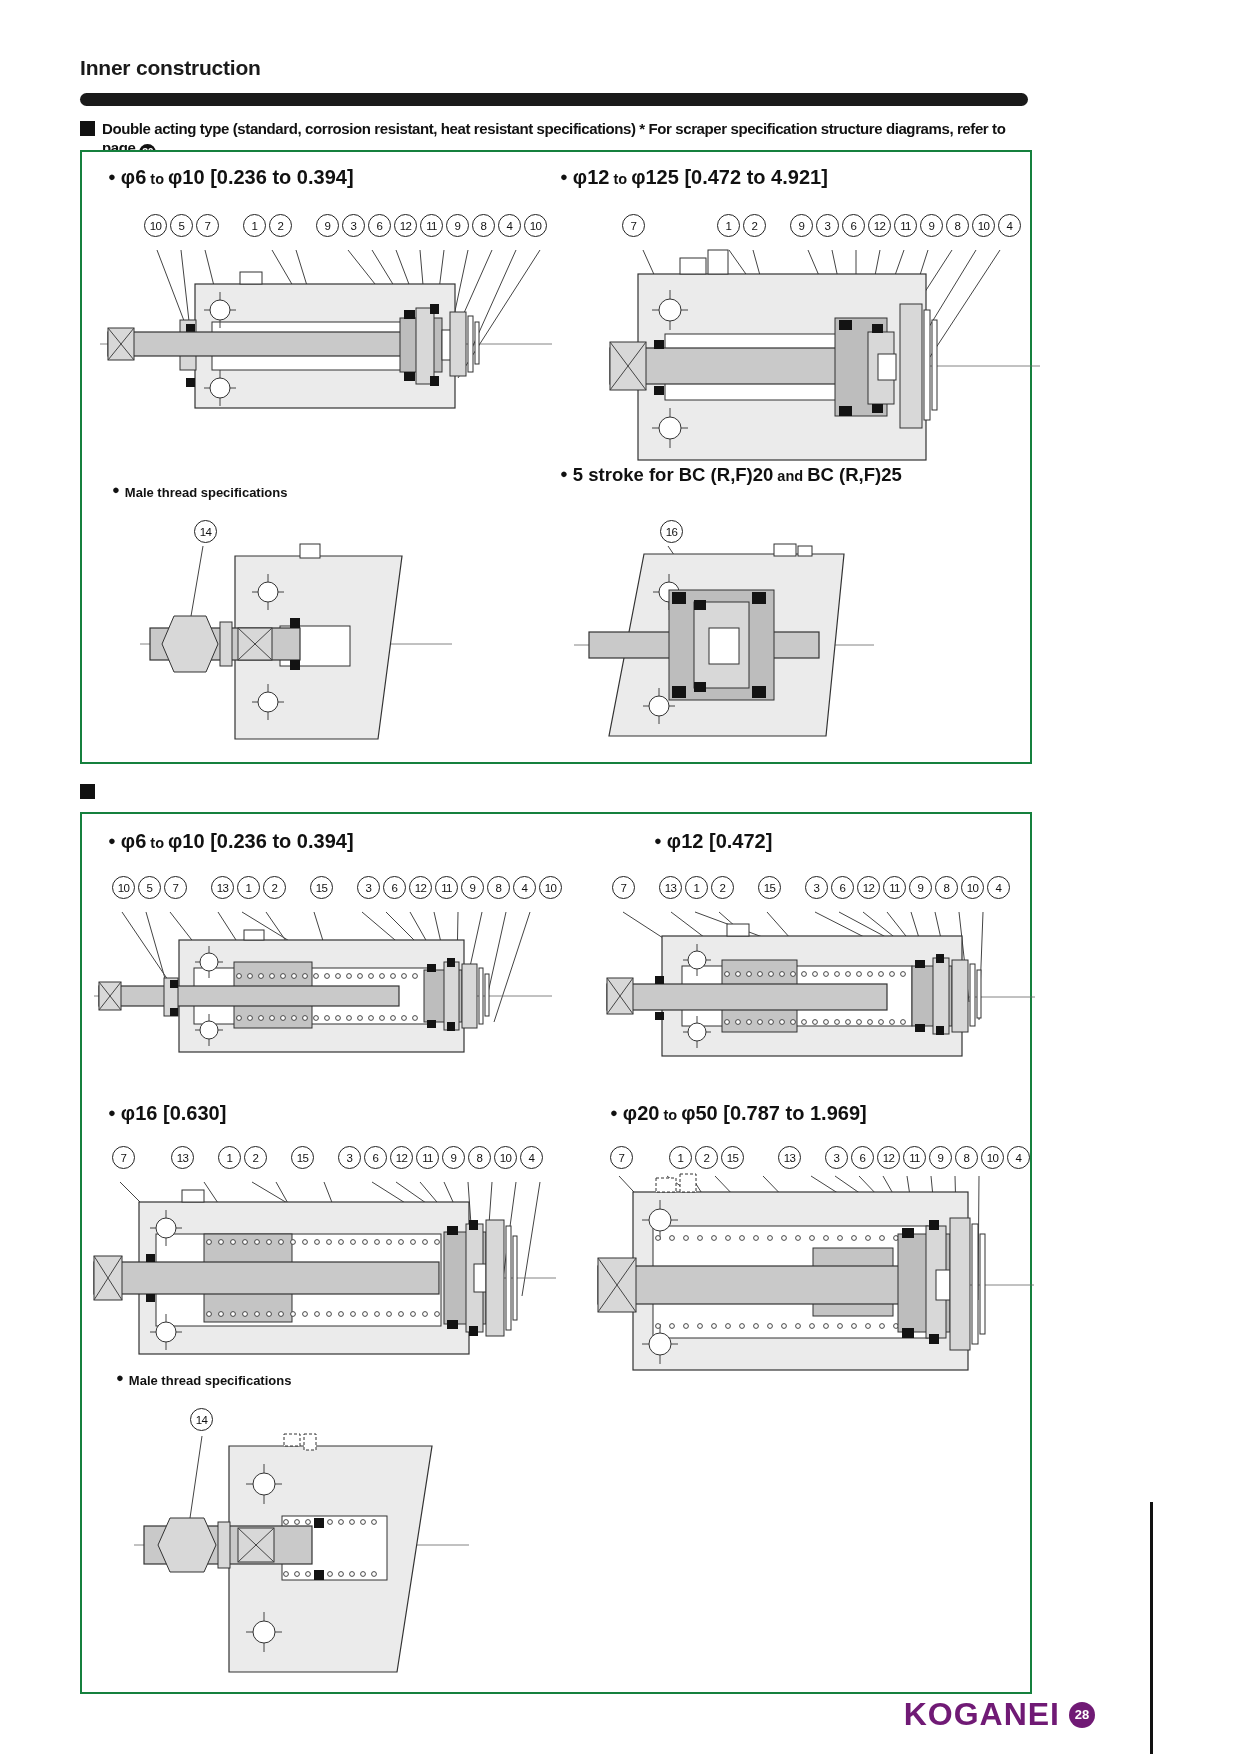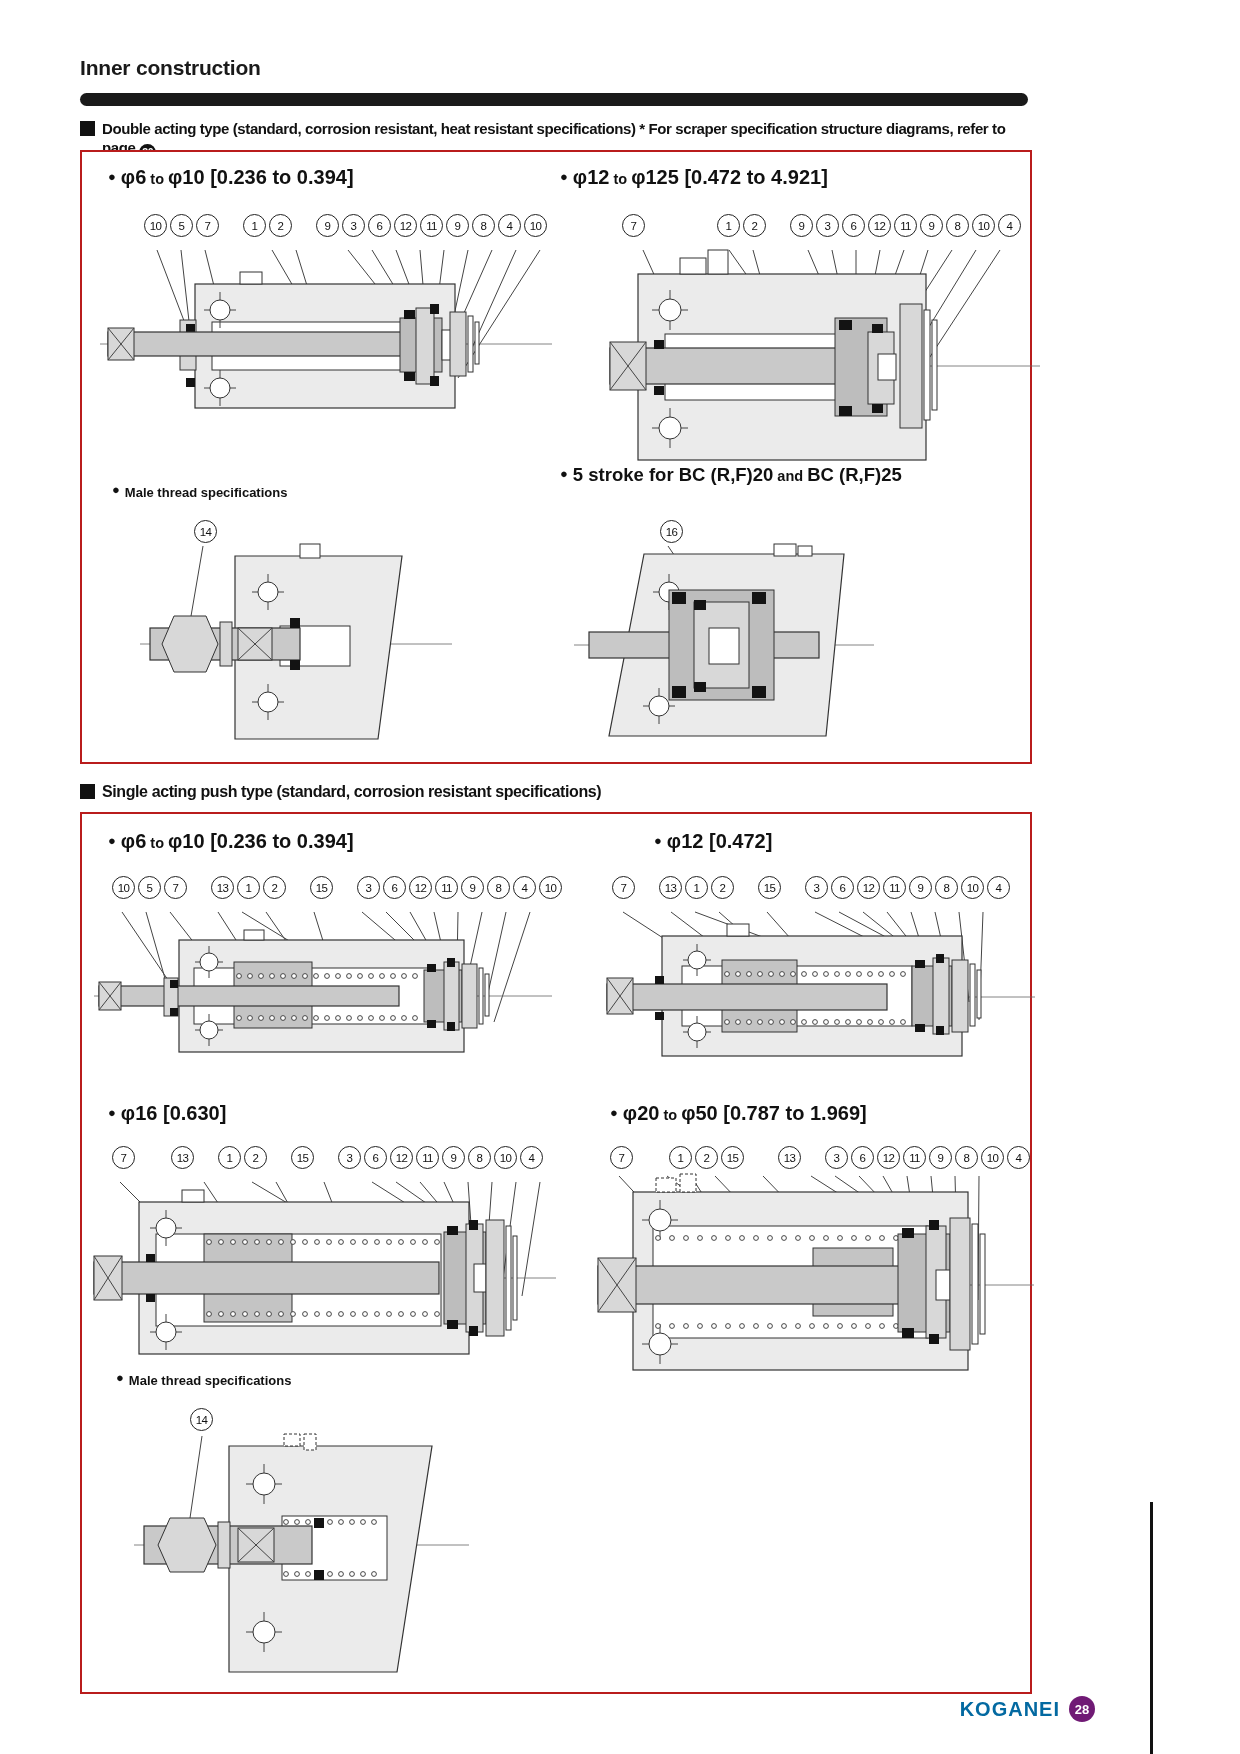--- a/index.html
+++ b/index.html
@@ -11,21 +11,21 @@
   
   .page-title{left:80px;top:56px;font-size:21px;font-weight:bold;color:#1a1a1a;letter-spacing:-0.2px;}
   .title-bar{left:80px;top:93px;width:948px;height:13px;background:#1a1a1a;border-radius:7px;}
   
   .sec-head{display:flex;align-items:flex-start;gap:7px;}
   .sec-sq{width:15px;height:15px;background:#111;flex:0 0 auto;margin-top:2px;}
   .sec-txt{font-size:15px;font-weight:bold;letter-spacing:-0.4px;line-height:19px;}
   .pgref{display:inline-flex;align-items:center;justify-content:center;width:17px;height:17px;
     border-radius:50%;background:#111;color:#fff;font-size:10.5px;font-weight:bold;vertical-align:-3px;}
   
-  .frame{border:2px solid #b91c1c;background:#fff;}
+  .frame{border:2px solid #15803d;background:#fff;}
   #box1{left:80px;top:150px;width:948px;height:610px;}
   #box2{left:80px;top:812px;width:948px;height:878px;}
   
   .dt{position:absolute;white-space:nowrap;color:#111;}
   .seg{font-weight:bold;}
   .seg-b{font-size:20px;}
   .seg-b2{font-size:18.5px;}
   .seg-s{font-size:14.5px;}
   .seg-m{font-size:13px;}
   .seg-blt{font-size:13px;margin-right:5px;vertical-align:3px;}
@@ -46,21 +46,21 @@
   .srod{fill:#c9c9c9;stroke:#333;stroke-width:1.2;}
   .sgray{fill:#bdbdbd;stroke:#333;stroke-width:1;}
   .slight{fill:#d8d8d8;stroke:#333;stroke-width:1;}
   .sguide{fill:#c4c4c4;stroke:#333;stroke-width:1;}
   .sseal{fill:#131313;stroke:none;}
   .sline{stroke:#444;stroke-width:1;fill:none;}
   .cl{stroke:#666;stroke-width:0.8;}
   .sdot{fill:#fff;stroke:#333;stroke-width:0.9;}
   
   .footer{top:1696px;left:760px;width:335px;display:flex;align-items:center;justify-content:flex-end;gap:9px;}
-  .brand{font-size:20px;font-weight:bold;letter-spacing:1px;color:#0369a1;}
+  .brand{font-size:32px;font-weight:bold;letter-spacing:1px;color:#701a75;}
   .page-circle{display:inline-flex;align-items:center;justify-content:center;width:26px;height:26px;
     border-radius:50%;background:#701a75;color:#fff;font-size:13px;font-weight:bold;}
   .edge-line{left:1150px;top:1502px;width:3px;height:252px;background:#111;}
 </style>
 </head>
 <body>
 
 <div class="abs page-title">Inner construction</div>
 <div class="abs title-bar"></div>
 
@@ -283,21 +283,20 @@
       <rect class="sseal" x="178" y="48" width="14" height="12"></rect>
         <rect class="sseal" x="178" y="142" width="14" height="12"></rect>
       <rect class="sseal" x="120" y="56" width="12" height="10"></rect>
         <rect class="sseal" x="120" y="138" width="12" height="10"></rect>
     </g>
   </svg>
 </div>
 
 <div class="abs sec-head" style="left:80px;top:782px;width:960px;">
   <span class="sec-sq"></span>
-  <span class="sec-txt" style="font-size:16px;">Single acting push type (standard, corrosion resistant specifications)</span>
 </div>
 
 <div id="box2" class="abs frame">
 
   <div class="dt" style="left:26px;top:16px;"><span class="seg seg-blt">●</span><span class="seg seg-b">φ6</span><span class="seg seg-s"> to </span><span class="seg seg-b">φ10 [0.236 to 0.394]</span></div>
   <div id="cA1" class="callouts" style="left:30px;top:62px;">
       <span class="cog">
         <span class="co">10</span>
         <span class="co">5</span>
         <span class="co">7</span>

